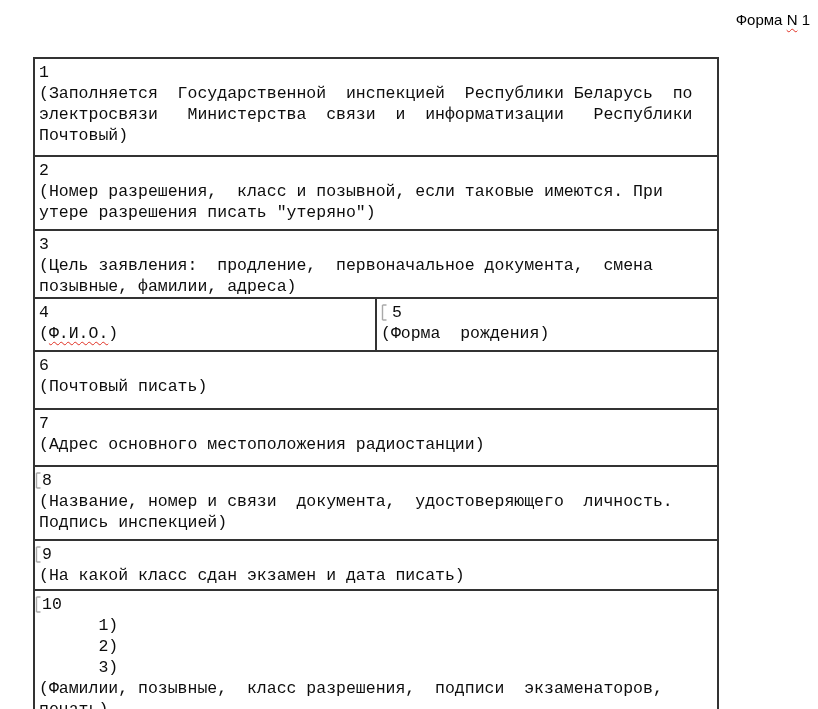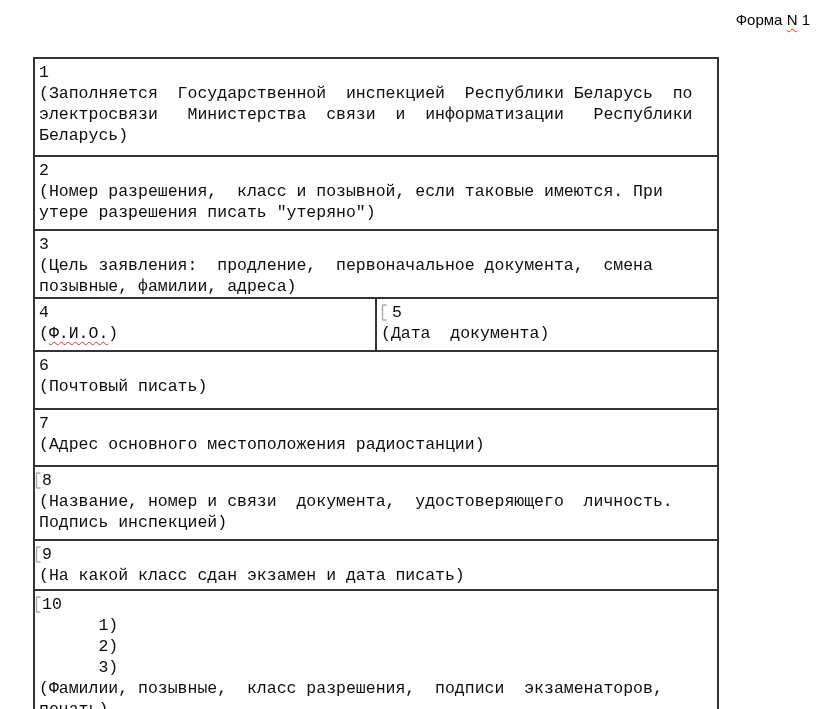--- a/index.html
+++ b/index.html
@@ -81,21 +81,21 @@
   <div class="form-title"><span>Форма </span><span class="spell">N</span><span> 1</span></div>
 
   <table class="doc-table">
 
     <tbody>
         <tr>
       <td colspan="2" class="rh1">
         <div class="ln">1</div>
         <div class="ln">(Заполняется  Государственной  инспекцией  Республики Беларусь  по</div>
         <div class="ln">электросвязи   Министерства  связи  и  информатизации   Республики</div>
-        <div class="ln">Беларусь)</div>
+        <div class="ln">Почтовый)</div>
       </td>
     </tr>
 
     <tr>
       <td colspan="2" class="rh2">
         <div class="ln">2</div>
         <div class="ln">(Номер разрешения,  класс и позывной, если таковые имеются. При</div>
         <div class="ln">утере разрешения писать "утеряно")</div>
       </td>
     </tr>
@@ -110,21 +110,21 @@
 
     <tr>
       <td class="rh4 col-left">
         <div class="ln">4</div>
         <div class="ln"><span>(</span><span class="spell">Ф.И.О.</span><span>)</span></div>
       </td>
       <td class="rh4">
         <div class="ln"><span class="bm bm-inline"><svg width="7" height="17" viewBox="0 0 7 17">
                   <path d="M1.5 1 H5.5 M1.5 1 V16 M1.5 16 H5.5" stroke="#a9a9a9" stroke-width="1.4" fill="none"></path>
                 </svg></span><span>5</span></div>
-        <div class="ln">(Дата  документа)</div>
+        <div class="ln">(Форма  рождения)</div>
       </td>
     </tr>
 
     <tr>
       <td colspan="2" class="rh6">
         <div class="ln">6</div>
         <div class="ln">(Почтовый писать)</div>
       </td>
     </tr>
 

